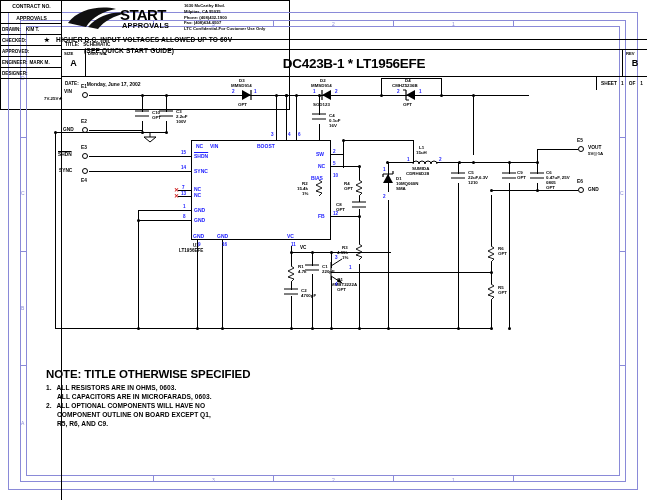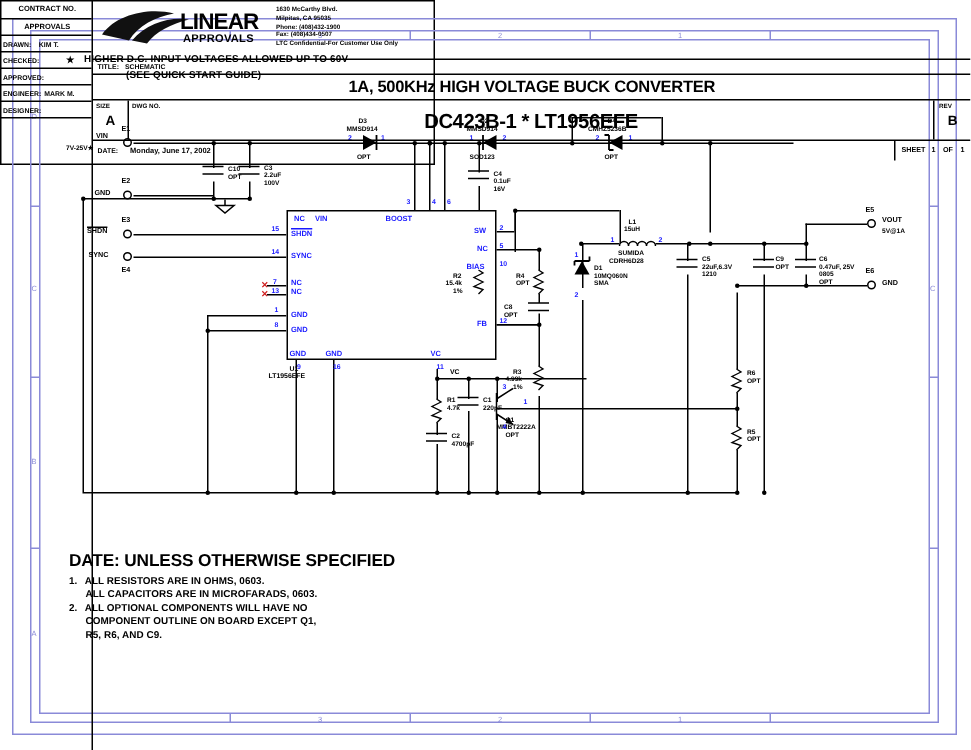--- a/index.html
+++ b/index.html
@@ -452,21 +452,21 @@
 <div class="lbl" style="left:337px;top:277px;font-size:4.4px;">Q1</div>
 <div class="lbl" style="left:331px;top:282px;font-size:4.4px;">MMBT2222A</div>
 <div class="lbl" style="left:337px;top:287px;font-size:4.4px;">OPT</div>
 <div class="pin" style="left:335px;top:255px;">3</div>
 <div class="pin" style="left:335px;top:282px;">4</div>
 <div class="pin" style="left:349px;top:265px;">1</div>
 
 <div class="lbl" style="left:300px;top:245px;font-size:4.6px;">VC</div>
 
 <div class="abs" id="note-block">
-  <div id="note-title">DATE: UNLESS OTHERWISE SPECIFIED</div>
+  <div id="note-title">NOTE: TITLE OTHERWISE SPECIFIED</div>
   <div style="margin-top:3px;">
     <div class="note-item">
       <span>1.</span>
       <span style="padding-left:3px;">ALL RESISTORS ARE IN OHMS, 0603.</span>
     </div>
     <div class="note-item note-indent">ALL CAPACITORS ARE IN MICROFARADS, 0603.</div>
     <div class="note-item">
       <span>2.</span>
       <span style="padding-left:3px;">ALL OPTIONAL COMPONENTS WILL HAVE NO</span>
     </div>
@@ -492,33 +492,32 @@
     <div class="tb-row" style="height:11px;">DESIGNER:</div>
     <div class="tb-row" style="height:13px;border-bottom:none;"></div>
   </div>
   <div id="tb-right">
     <div id="tb-logo-row">
 
       <svg width="118" height="34" style="left:2px;top:3px;position:absolute;">
         <path d="M4,20 C14,6 36,2 52,6 C40,8 28,14 22,24 Z" fill="#111"></path>
         <path d="M24,24 C34,12 50,8 62,10 C50,13 40,18 34,26 Z" fill="#111"></path>
       </svg>
-      <div class="logo-text" style="left:58px;top:6px;font-size:15px;letter-spacing:-.6px;">LINEAR</div>
+      <div class="logo-text" style="left:58px;top:6px;font-size:15px;letter-spacing:-.6px;">START</div>
       <div class="logo-text" style="left:60px;top:21px;font-size:7.4px;letter-spacing:.2px;">APPROVALS</div>
       <div id="tb-addr">1630 McCarthy Blvd.
 Milpitas, CA 95035
 Phone: (408)432-1900
 Fax: (408)434-0507
 LTC Confidential-For Customer Use Only</div>
     </div>
     <div id="tb-title-row">
       <span>TITLE:</span>
       <span style="padding-left:4px;">SCHEMATIC</span>
     </div>
-    <div id="tb-bigtitle">1A, 500KHz HIGH VOLTAGE BUCK CONVERTER</div>
     <div id="tb-dwg-row">
       <div class="tb-cell" style="width:24px;">
         <span class="tb-cap">SIZE</span>
         <span class="tb-val">A</span>
       </div>
       <div class="tb-cell" style="flex:1;">
         <span class="tb-cap">DWG NO.</span>
         <span class="tb-val" style="top:6px;font-size:13.5px;letter-spacing:-.3px;">DC423B-1 * LT1956EFE</span>
       </div>
       <div class="tb-cell" style="width:24px;border-right:none;">

